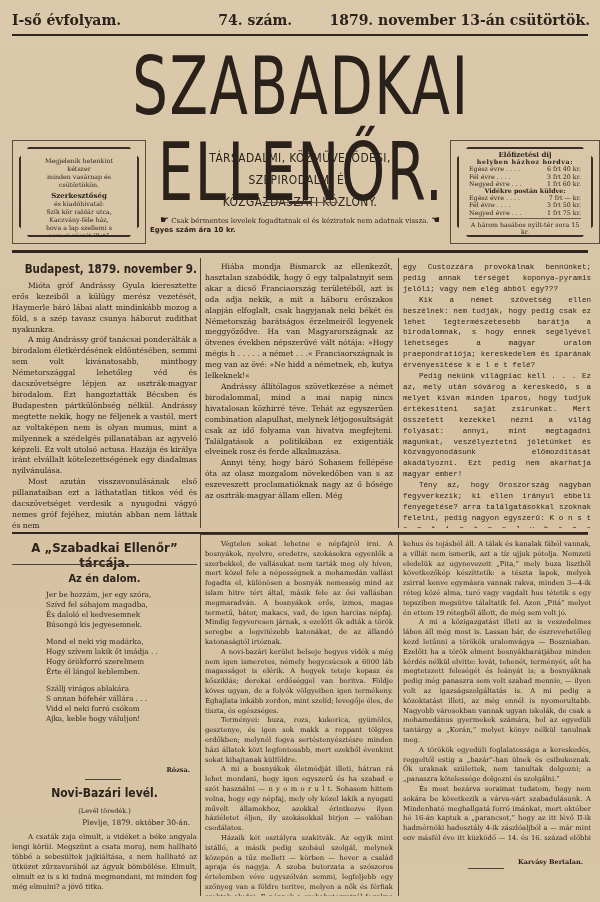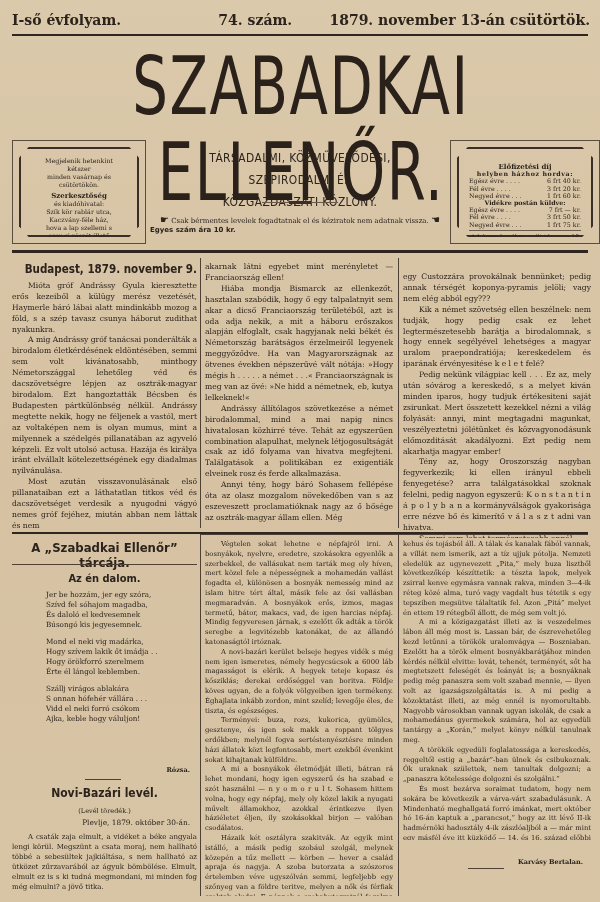--- a/index.html
+++ b/index.html
@@ -17,21 +17,21 @@
   .subtitle{position:absolute;left:150px;width:300px;top:147px;text-align:center;font-family:"DejaVu Sans",sans-serif;font-size:13px;line-height:22px;letter-spacing:0.5px;transform:scaleX(0.82);transform-origin:center top;}
   .subrule{position:absolute;left:262px;width:76px;top:202px;height:1px;background:#6b5b4a;}
   .subrule2{position:absolute;left:289px;width:22px;top:201px;height:3px;background:#3a2f26;}
   .notice{position:absolute;left:150px;width:300px;top:214px;text-align:center;font-size:7px;}
   .price{position:absolute;left:150px;width:300px;top:226px;text-align:left;font-size:7px;font-weight:bold;font-family:"DejaVu Sans",sans-serif;}
   .hand{font-size:10px;}
   .col{position:absolute;font-size:7.6px;line-height:10.9px;text-align:justify;}
   .col p{margin:0;text-indent:16px;}
   .col1{left:12px;top:262px;width:185px;}
   .col2{left:205px;top:262px;width:188px;}
-  .col3{left:403px;top:272px;width:188px;}
+  .col3{left:403px;top:262px;width:188px;font-family:Liberation Mono, monospace;}
   .vsep{position:absolute;width:1px;background:#4e4034;}
   .art-title{font-family:"DejaVu Sans Condensed","DejaVu Sans",sans-serif;font-weight:bold;font-size:11.5px;text-align:right;margin:2px 0 6px 0;text-indent:0;}
   .section-title{position:absolute;left:12px;width:185px;top:540px;font-family:"DejaVu Sans Condensed","DejaVu Sans",sans-serif;font-weight:bold;font-size:13px;text-align:center;}
   .poem{position:absolute;left:46px;top:590px;font-size:7.2px;line-height:10px;}
   .poem .st{margin-bottom:7px;}
   .poem-title{position:absolute;left:12px;width:185px;top:572px;text-align:center;font-family:"DejaVu Sans Condensed","DejaVu Sans",sans-serif;font-weight:bold;font-size:11px;}
   .sig{font-size:6.5px;font-weight:bold;text-align:right;}
   .letter-title{position:absolute;left:12px;width:185px;top:786px;text-align:center;font-family:"DejaVu Sans Condensed","DejaVu Sans",sans-serif;font-weight:bold;font-size:12px;}
 </style>
 </head>
@@ -66,21 +66,21 @@
   <div class="subrule"></div>
   <div class="subrule2"></div>
   <div class="notice">
     <span class="hand">☛</span>
     <span>Csak bérmentes levelek fogadtatnak el és kéziratok nem adatnak vissza.</span>
     <span class="hand" style="display:inline-block;transform:scaleX(-1);">☛</span>
   </div>
   <div class="price">Egyes szám ára 10 kr.</div>
 
   <div class="box box-right">
-    <div class="box-inner" style="text-align:left;padding:14px 10px;line-height:7.2px;">
+    <div class="box-inner" style="text-align:left;padding:2px 10px;line-height:7.2px;">
       <div style="text-align:center;"><b>Előfizetési díj</b></div>
       <div style="text-align:center;font-weight:bold;letter-spacing:0.6px;">helyben házhoz hordva:</div>
       <div style="display:flex;justify-content:space-between;">
           <span>Egész évre . . . .</span>
           <span>6 frt 40 kr.</span>
         </div>
       <div style="display:flex;justify-content:space-between;">
           <span>Fél évre . . . .</span>
           <span>3 frt 20 kr.</span>
         </div>
@@ -112,21 +112,20 @@
   <div class="vsep" style="left:200px;top:534px;height:362px;"></div>
   <div class="vsep" style="left:398px;top:534px;height:362px;"></div>
 
   <div class="col col1" style="height:266px;overflow:hidden;">
     <div class="art-title">Budapest, 1879. november 9.</div>
     <p>Mióta gróf Andrássy Gyula kieresztette erős kezeiből a külügy merész vezetését, Haymerle báró lábai alatt mindinkább mozog a föld, s a szép tavasz csunya háborut zudithat nyakunkra.</p>
     <p>A mig Andrássy gróf tanácsai ponderálták a birodalom életkérdésének eldöntésében, semmi sem volt kivánatosabb, minthogy Németországgal lehetőleg véd és dacszövetségre lépjen az osztrák-magyar birodalom. Ezt hangoztatták Bécsben és Budapesten pártkülönbség nélkül. Andrássy megtette nekik, hogy ne féljenek a vastól, mert az voltaképen nem is olyan mumus, mint a milyennek a szédelgés pillanatában az agyveló képzeli. Ez volt utolsó actusa. Hazája és királya iránt elvállalt kötelezettségének egy diadalmas nyilvánulása.</p>
     <p>Most azután visszavonulásának első pillanataiban ezt a láthatatlan titkos véd és dacszövetséget verdesik a nyugodni vágyó nemes gróf fejéhez, miután abban nem láttak és nem</p>
   </div>
   <div class="col col2" style="height:266px;overflow:hidden;">
-    <p style="text-indent:0;">akarnak látni egyebet mint merényletet — Franciaország ellen!</p>
     <p>Hiába mondja Bismarck az ellenkezőt, hasztalan szabódik, hogy ő egy talpalatnyit sem akar a dicső Franciaország területéből, azt is oda adja nekik, a mit a háboru erőszakos alapján elfoglalt, csak hagyjanak neki békét és Németország barátságos érzelmeiről legyenek meggyőződve. Ha van Magyarországnak az ötvenes években népszerűvé vált nótája: »Hogy mégis h . . . . . a német . . .« Franciaországnak is meg van az övé: »Ne hidd a németnek, eb, kutya lelkeknek!«</p>
     <p>Andrássy állítólagos szövetkezése a német birodalommal, mind a mai napig nincs hivatalosan közhirré téve. Tehát az egyszerűen combination alapulhat, melynek létjogosultságát csak az idő folyama van hivatva megfejteni. Találgatások a politikában ez exigentiák elveinek rosz és ferde alkalmazása.</p>
     <p>Annyi tény, hogy báró Sohasem fellépése óta az olasz mozgalom növekedőben van s az eszeveszett proclamatióknak nagy az ő bősége az osztrák-magyar állam ellen. Még</p>
   </div>
   <div class="col col3" style="height:266px;overflow:hidden;">
     <p style="text-indent:0;">egy Custozzára provokálnak bennünket; pedig annak térségét koponya-pyramis jelöli; vagy nem elég abból egy???</p>
     <p>Kik a német szövetség ellen beszélnek: nem tudják, hogy pedig csak ez lehet legtermészetesebb barátja a birodalomnak, s hogy ennek segélyével lehetséges a magyar uralom praepondratiója; kereskedelem és iparának érvényesitése k e l e t felé?</p>
     <p>Pedig nekünk világpiac kell . . . Ez az, mely után sóvárog a kereskedő, s a melyet kiván minden iparos, hogy tudjuk értékesiteni saját zsirunkat. Mert összetett kezekkel nézni a világ folyását: annyi, mint megtagadni magunkat, veszélyeztetni jólétünket és közvagyonodásunk előmozditását akadályozni. Ezt pedig nem akarhatja magyar ember!</p>
     <p>Tény az, hogy Oroszország nagyban fegyverkezik; ki ellen irányul ebbeli fenyegetése? arra találgatásokkal szoknak felelni, pedig nagyon egyszerű: K o n s t a n t i n á p o l y b a n a kormányválságok gyakorisága erre nézve bő és kimerítő v á l a s z t adni van hivatva.</p>
     <p>Semmi sem lehet természetesebb annál,</p>

